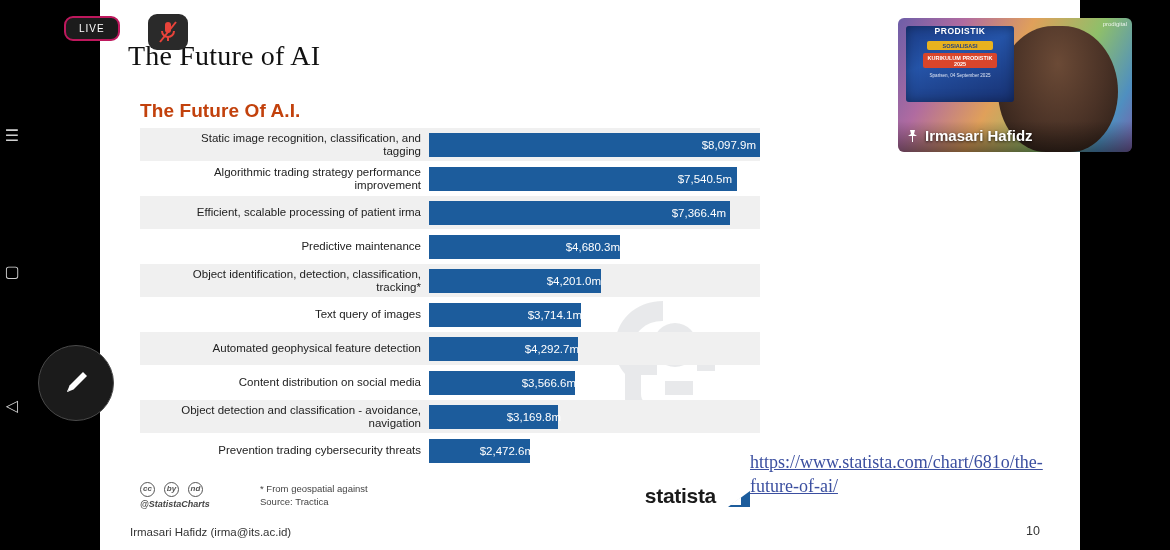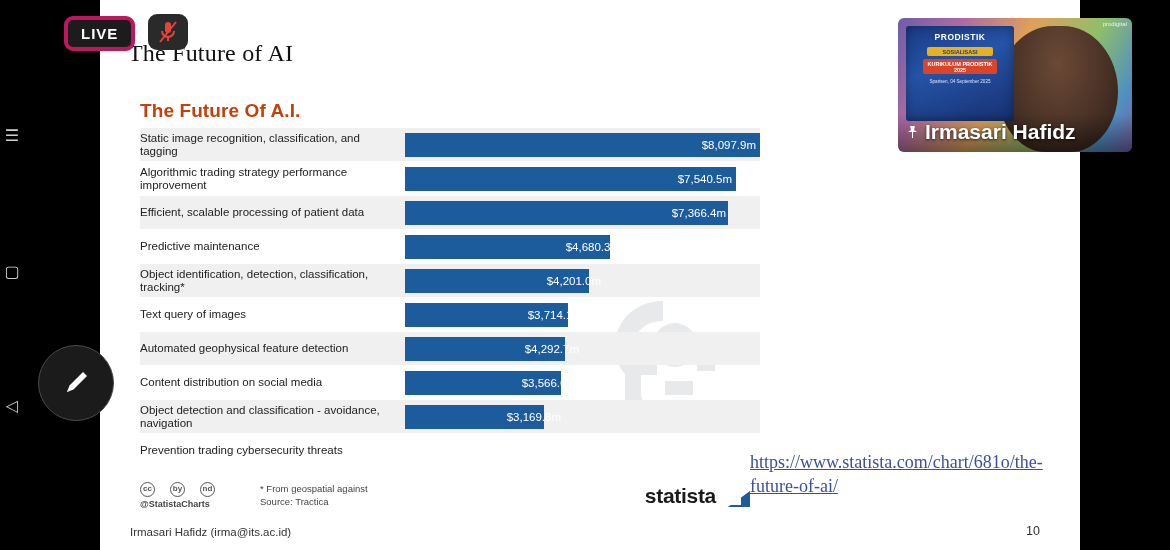--- a/index.html
+++ b/index.html
@@ -26,21 +26,21 @@
     top: 0;
     width: 980px;
     height: 550px;
     background: #ffffff;
   }
   .slide-title {
     position: absolute;
     left: 28px;
     top: 40px;
     font-family: "Liberation Serif", serif;
-    font-size: 24px;
+    font-size: 28px;
     color: #111111;
     letter-spacing: .2px;
   }
   
   .chart-card {
     position: absolute;
     left: 40px;
     top: 100px;
     width: 620px;
     height: 420px;
@@ -68,25 +68,26 @@
     display: flex;
     align-items: center;
     margin-bottom: 1px;
   }
   .row.band {
     background: #f0f0f0;
   }
   .row .label {
     width: 265px;
     padding-right: 8px;
-    text-align: left;
+    text-align: right;
     font-size: 11.5px;
     color: #222222;
     line-height: 1.12;
     box-sizing: border-box;
+    margin-left: 24px;
   }
   .row .barwrap {
     position: relative;
     flex: 1;
     height: 24px;
   }
   .row .bar {
     position: absolute;
     left: 0;
     top: 0;
@@ -125,38 +126,40 @@
   .cc {
     position: absolute;
     left: 0;
     top: 0;
     font-size: 9px;
     color: #555;
     line-height: 1.25;
   }
   .cc-icons {
     display: flex;
-    gap: 15px;
+    gap: 9px;
     margin-bottom: 2px;
+    font-style: italic;
   }
   .cc-circ {
     width: 13px;
     height: 13px;
     border-radius: 50%;
     border: 1px solid #555;
     color: #555;
     font-size: 8px;
     line-height: 12px;
     text-align: center;
     font-weight: bold;
   }
   .cc-handle {
     font-size: 9px;
     color: #444;
     font-weight: bold;
+    font-style: italic;
   }
   .source {
     position: absolute;
     left: 120px;
     top: 0;
     font-size: 9.5px;
     color: #444;
     line-height: 1.4;
   }
   .statista-logo {
@@ -202,26 +205,26 @@
     bottom: 12px;
     font-size: 12.5px;
     color: #333;
   }
   
   .live-badge {
     position: absolute;
     left: 64px;
     top: 16px;
     background: #1c1c1c;
-    border: 4px solid #be185d;
+    border: 2px solid #be185d;
     border-radius: 9px;
     padding: 5px 13px;
     color: #ffffff;
-    font-size: 15px;
-    font-weight: bold;
+    font-size: 10px;
+    font-weight: normal;
     letter-spacing: 1px;
   }
   .mic-badge {
     position: absolute;
     left: 148px;
     top: 14px;
     width: 40px;
     height: 36px;
     background: #2a2a2a;
     border-radius: 9px;
@@ -269,28 +272,27 @@
     width: 120px;
     height: 126px;
     background: radial-gradient(ellipse at 50% 30%, #6b4a36 0%, #4a3226 55%, #2a1d16 100%);
     border-radius: 46% 46% 40% 40% / 52% 52% 48% 48%;
   }
   .cam-poster {
     position: absolute;
     left: 8px;
     top: 8px;
     width: 108px;
-    height: 95px;
+    height: 76px;
     border-radius: 3px;
     background: linear-gradient(160deg,#1b3c86 0%, #2554a8 40%, #173070 100%);
     box-shadow: inset 0 0 12px rgba(0,0,0,.35);
     font-size: 6px;
     color: #fff;
     text-align: center;
-    padding-top: 6px;
     box-sizing: border-box;
   }
   .poster-t1 {
     font-weight: bold;
     font-size: 8.5px;
     letter-spacing: .5px;
     color: #ffffff;
   }
   .poster-chip {
     margin: 5px auto 0;
@@ -318,21 +320,21 @@
     color: #dfe6f5;
   }
   .cam-name {
     position: absolute;
     left: 0;
     bottom: 0;
     width: 100%;
     padding: 6px 8px 8px 8px;
     box-sizing: border-box;
     color: #ffffff;
-    font-size: 21px;
+    font-size: 15px;
     font-weight: bold;
     text-shadow: 0 1px 3px rgba(0,0,0,.8);
     display: flex;
     align-items: center;
     gap: 6px;
     background: linear-gradient(to top, rgba(0,0,0,.45), rgba(0,0,0,0));
   }
   .cam-brand {
     position: absolute;
     right: 5px;
@@ -373,21 +375,21 @@
 
         <div class="row">
           <div class="label">Algorithmic trading strategy performance improvement</div>
           <div class="barwrap">
             <div class="bar" style="width:93.1%"></div>
             <div class="val" style="right:28px">$7,540.5m</div>
           </div>
         </div>
 
         <div class="row band">
-          <div class="label">Efficient, scalable processing of patient data</div>
+          <div class="label">Efficient, scalable processing of patient irma</div>
           <div class="barwrap">
             <div class="bar" style="width:91.0%"></div>
             <div class="val" style="right:34px">$7,366.4m</div>
           </div>
         </div>
 
         <div class="row">
           <div class="label">Predictive maintenance</div>
           <div class="barwrap">
             <div class="bar" style="width:57.8%"></div>
@@ -430,20 +432,24 @@
         <div class="row band">
           <div class="label">Object detection and classification - avoidance, navigation</div>
           <div class="barwrap">
             <div class="bar" style="width:39.1%"></div>
             <div class="val" style="right:199px">$3,169.8m</div>
           </div>
         </div>
 
         <div class="row">
           <div class="label">Prevention trading cybersecurity threats</div>
+          <div class="barwrap">
+            <div class="bar" style="width:30.5%"></div>
+            <div class="val" style="right:226px">$2,472.6m</div>
+          </div>
         </div>
 
       </div>
 
       <div class="chart-footer">
         <div class="cc">
           <div class="cc-icons">
             <div class="cc-circ">cc</div>
             <div class="cc-circ">by</div>
             <div class="cc-circ">nd</div>

